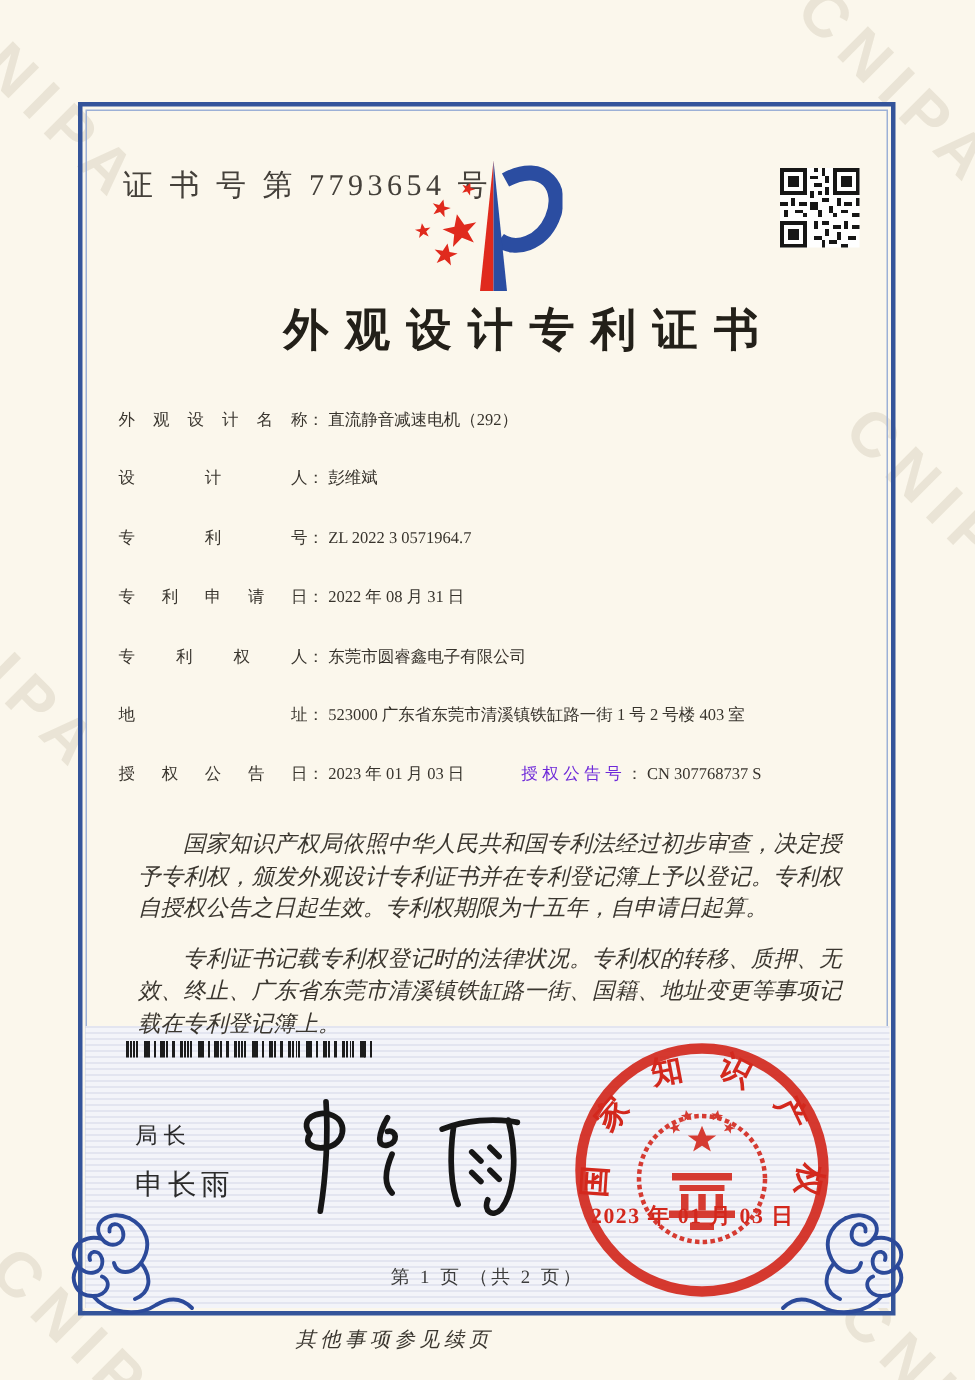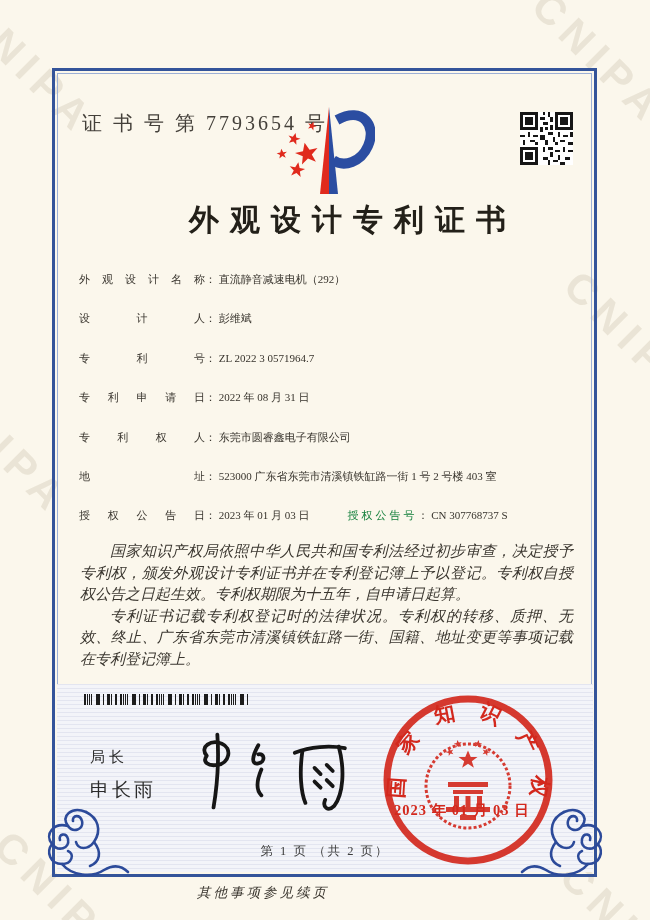--- a/index.html
+++ b/index.html
@@ -17,28 +17,28 @@
   .cert-no{position:absolute;left:82px;top:110px;font-size:20px;letter-spacing:3px;color:#44403a;}
   .logo{position:absolute;left:271px;top:104px;}
   .qr{position:absolute;left:520px;top:112px;width:53px;height:53px;}
   .title{position:absolute;left:0;top:200px;width:650px;text-align:center;
          font-size:30px;font-weight:bold;letter-spacing:11px;color:#232019;padding-left:28px;}
   
   .fields{position:absolute;left:79px;top:272px;right:78px;font-size:11px;}
   .field-row{height:39.4px;white-space:nowrap;}
   .fl{display:inline-block;width:126px;text-align:justify;text-align-last:justify;
       vertical-align:top;color:#3a362f;}
-  .fl2{display:inline-block;letter-spacing:3px;color:#15803d;text-align:center;}
+  .fl2{display:inline-block;letter-spacing:3px;color:#6d28d9;text-align:center;}
   .fv{color:#37332c;}
   .dual{display:flex;}
   .dual .g2{margin-left:38px;}
   
   .body-text{position:absolute;left:80px;top:541px;right:77px;font-size:15px;
              line-height:21.6px;font-style:italic;color:#3a362f;text-align:justify;}
-  .body-text p{margin:0;text-indent:2em;}
+  .body-text p{margin:12px;text-indent:2em;}
   
   .band{position:absolute;left:57px;top:684px;width:536px;height:188px;
         background:repeating-linear-gradient(180deg,#e3e5f0 0 1.5px,#f3f4f9 1.5px 4px);}
   .barcode{position:absolute;left:84px;top:694px;width:164px;height:11px;
     background:
       repeating-linear-gradient(90deg,#1c1c1c 0 2px,transparent 2px 3px,#1c1c1c 3px 4px,transparent 4px 7px,#1c1c1c 7px 8px,transparent 8px 12px),
       repeating-linear-gradient(90deg,transparent 0 5px,#1c1c1c 5px 6px,transparent 6px 9px);}
   .sig-title{position:absolute;left:90px;top:748px;font-size:15px;letter-spacing:4px;
              font-family:"Liberation Sans","DejaVu Sans",sans-serif;color:#2b2b2b;}
   .sig-name{position:absolute;left:90px;top:777px;font-size:19px;letter-spacing:3px;

